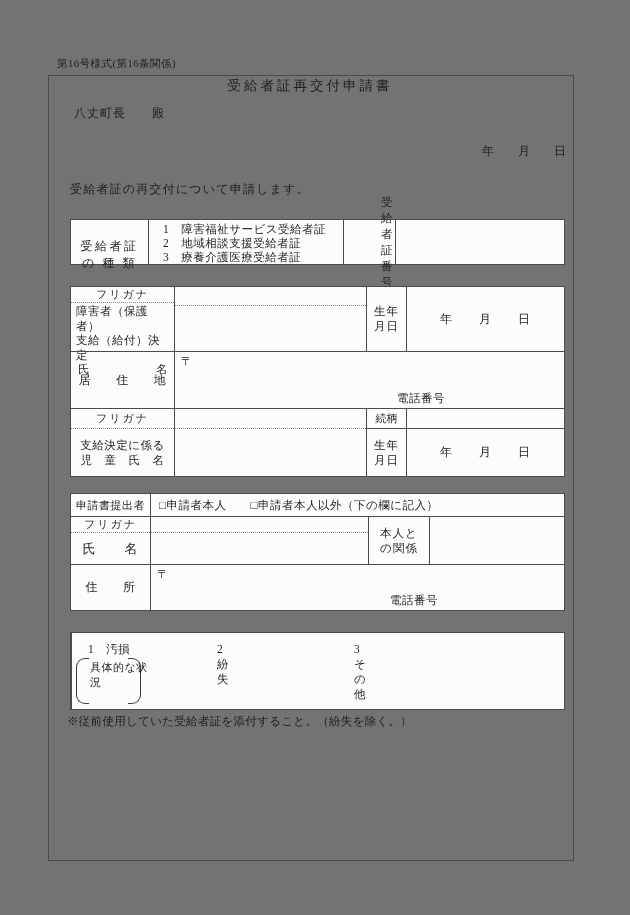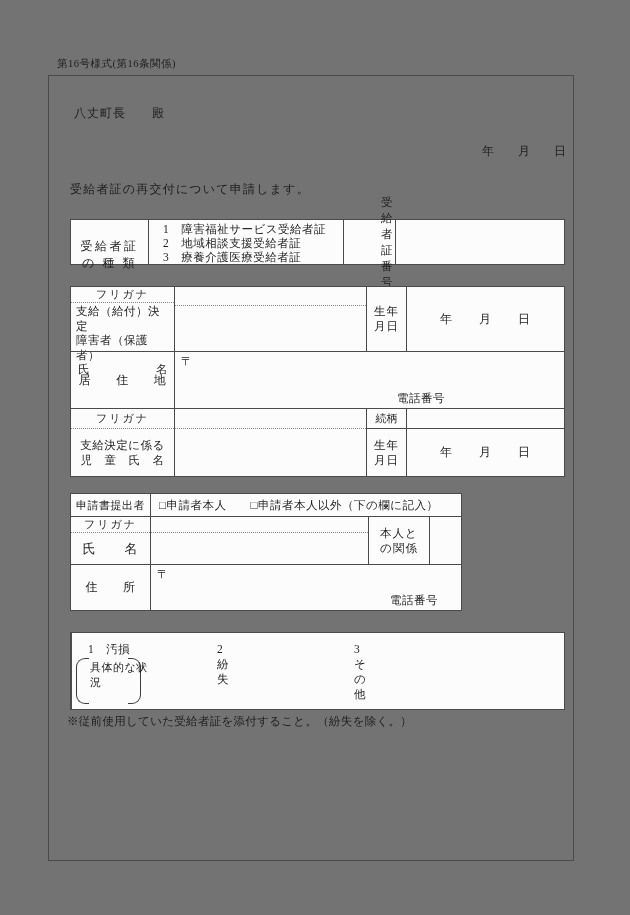--- a/index.html
+++ b/index.html
@@ -35,40 +35,41 @@
   .furi{height:19px;display:flex;align-items:center;justify-content:center;font-size:11px;letter-spacing:2px;color:#2a2a2a;}
   .furi-sm{height:16px;}
   .namelines{flex:1;font-size:11.5px;line-height:14.5px;padding:1px 4px 0 5px;letter-spacing:.5px;}
   .justrow{display:flex;justify-content:space-between;padding:0 2px;}
   .small2{font-size:11.5px;letter-spacing:1px;line-height:15px;}
   .dateval{font-size:12px;letter-spacing:1px;}
   .postal{position:absolute;left:6px;top:2px;font-size:11.5px;}
   .phone{position:absolute;bottom:2px;font-size:11.5px;letter-spacing:.5px;}
   .label-mid{font-size:12px;letter-spacing:.5px;}
 
-  #table3{left:70px;top:493px;width:392px;height:118px;grid-template-columns:79px 218px 61px 1fr;grid-template-rows:22px 48px 1fr;}
+  #table3{left:70px;top:493px;width:495px;height:118px;grid-template-columns:79px 218px 61px 1fr;grid-template-rows:22px 48px 1fr;}
   .submitter-lbl{font-size:11px;letter-spacing:.5px;}
   .chkline{display:flex;align-items:center;font-size:11.5px;padding-left:8px;letter-spacing:.5px;}
 
   #table4{left:70px;top:632px;width:495px;height:78px;grid-template-columns:77px 1fr;}
   .reason-opt{position:absolute;top:9px;font-size:11.5px;letter-spacing:.5px;}
   .situation{position:absolute;left:18px;top:27px;font-size:11px;letter-spacing:.5px;}
   .brk{position:absolute;top:25px;bottom:5px;width:13px;border:1.3px solid #3d3d3d;}
   .brk-l{left:4px;border-right:none;border-radius:9px 0 0 9px;}
   .brk-r{right:7px;border-left:none;border-radius:0 9px 9px 0;}
 
   .note{left:67px;top:714px;font-size:11.5px;letter-spacing:.3px;}
 </style>
 </head>
 <body>
 
 <div class="page">
 
   <div class="abs form-number">第16号様式(第16条関係)</div>
   <div class="border-box"></div>
+  <div class="abs title">受給者証再交付申請書</div>
   <div class="abs addressee">八丈町長　　殿</div>
   <div class="abs dateline">年　　月　　日</div>
   <div class="abs declaration">受給者証の再交付について申請します。</div>
 
   <div id="table1" class="tbl">
     <div class="cell cc">
       <div class="type-label">
         <div>受給者証</div>
         <div>の 種 類</div>
       </div>
@@ -87,22 +88,22 @@
       </div>
     </div>
     <div class="cell bl"></div>
   </div>
 
   <div id="table2" class="tbl">
 
     <div class="cell col">
       <div class="furi bbd">フリガナ</div>
       <div class="namelines">
+        <div>障害者（保護者）</div>
         <div>支給（給付）決定</div>
-        <div>障害者（保護者）</div>
         <div class="justrow">
           <span>氏</span>
           <span>名</span>
         </div>
       </div>
     </div>
     <div class="cell col bl">
       <div class="furi bbd"></div>
       <div style="flex:1"></div>
     </div>

